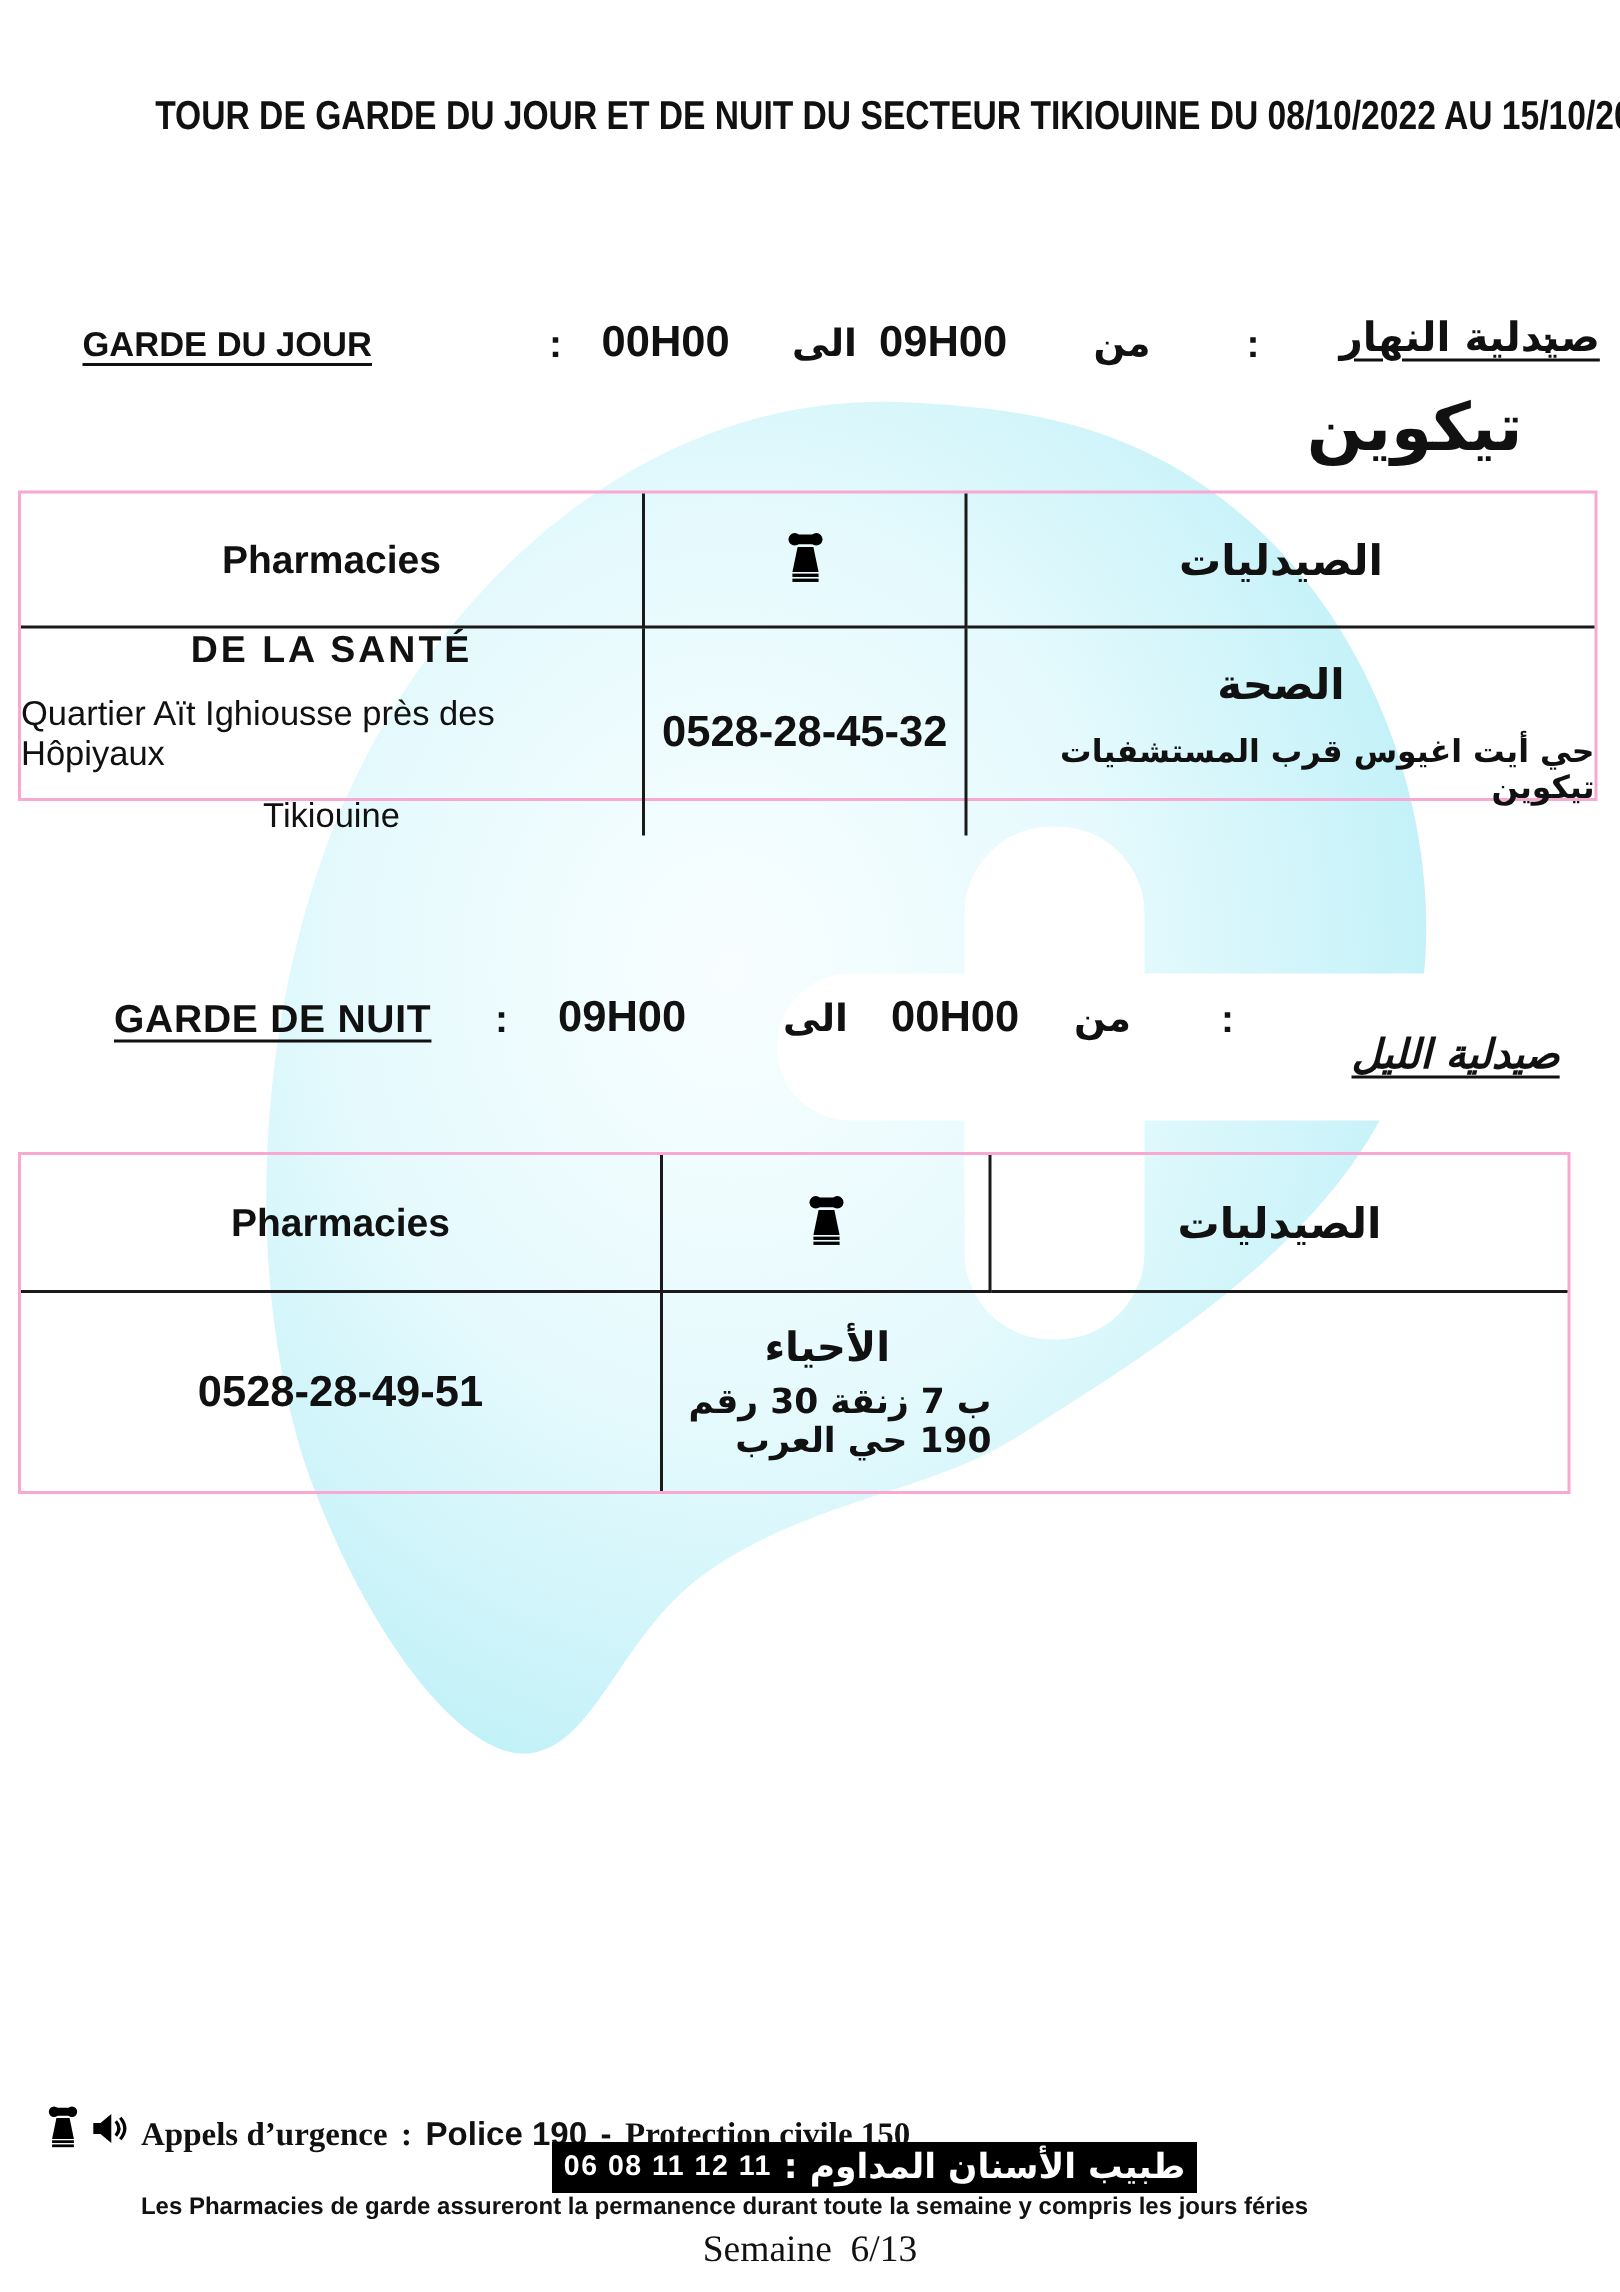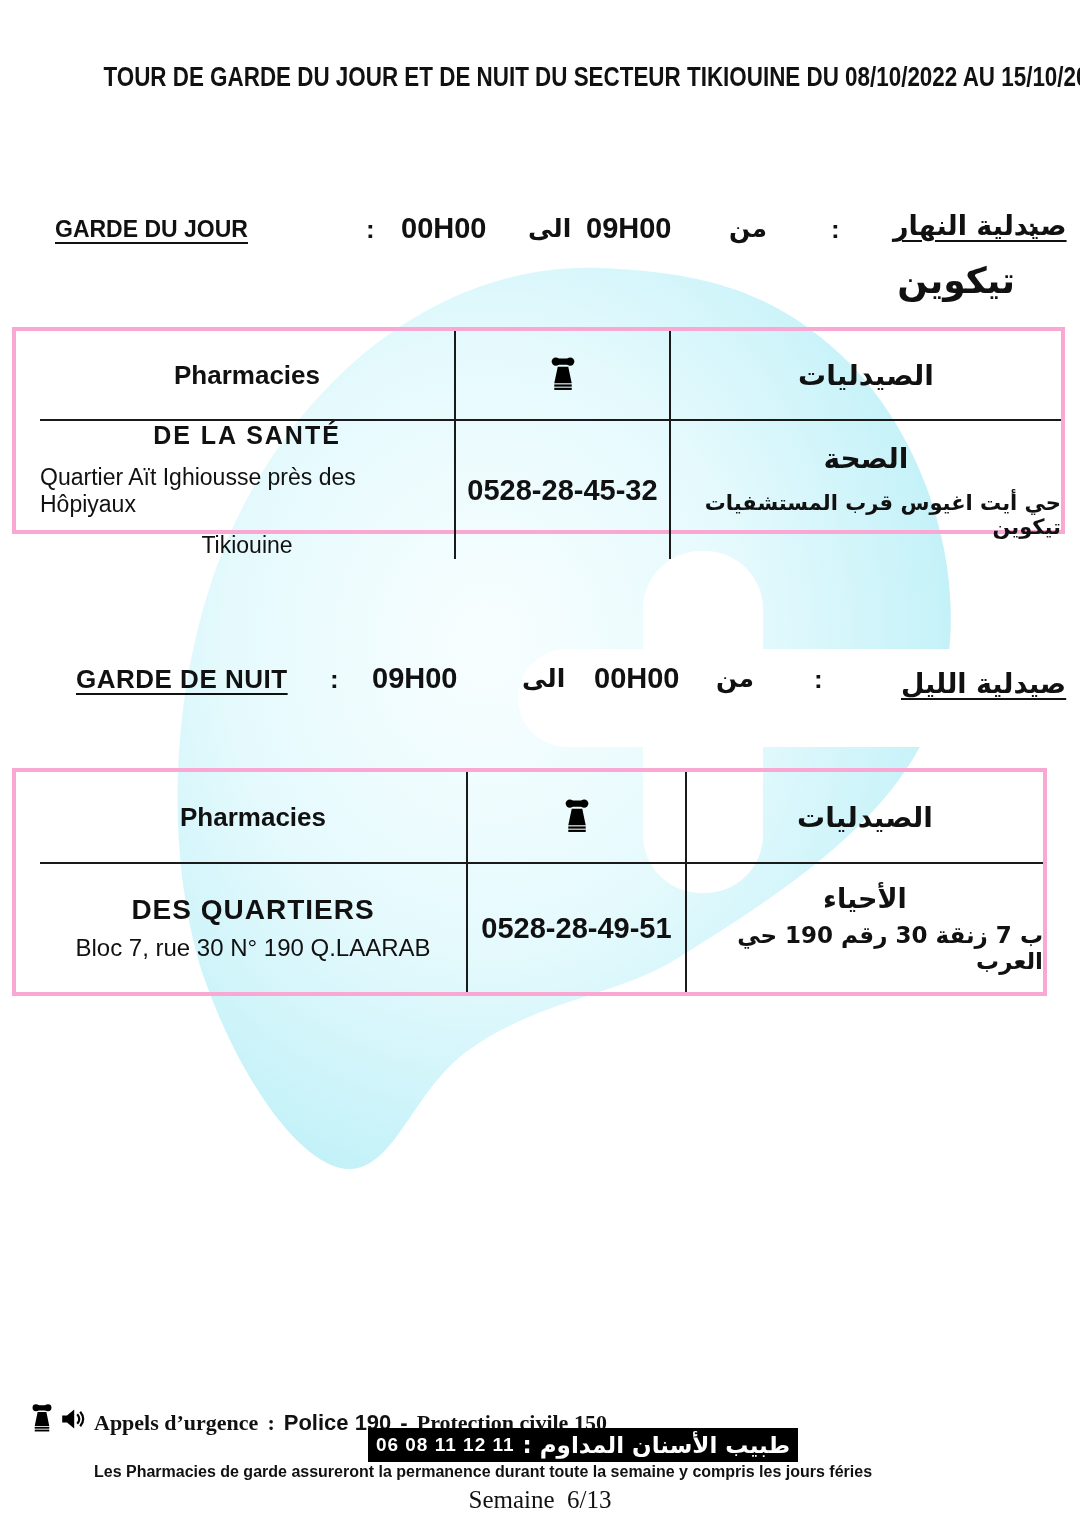--- a/index.html
+++ b/index.html
@@ -27,24 +27,24 @@
   .day-label   { left:55px;  top:216px; font-size:23px; }
   .day-colon   { left:366px; top:214px; font-size:26px; }
   .day-tend    { left:401px; top:212px; font-size:29px; }
   .day-to      { left:528px; top:214px; font-size:25px; }
   .day-tstart  { left:586px; top:212px; font-size:29px; }
   .day-from    { left:729px; top:214px; font-size:25px; }
   .day-colon2  { left:831px; top:214px; font-size:26px; }
   .day-arlabel { left:893px; top:210px; font-size:27px; }
   .day-colon3  { left:1028px; top:214px; font-size:24px; }
 
-  .city { left:893px; top:260px; font-size:36px; width:122px; text-align:right; }
-
-  
-  .gtable { position:absolute; border:4px solid #f9a8d4; display:grid; box-sizing:border-box; background:transparent;padding-left:24px; }
+  .city { left:893px; top:260px; font-size:44px; width:122px; text-align:left; }
+
+  
+  .gtable { position:absolute; border:2px solid #f9a8d4; display:grid; box-sizing:border-box; background:transparent; }
   #table-day   { left:12px; top:327px; width:1053px; height:207px;
                  grid-template-columns:416px 215px 1fr; grid-template-rows:90px 1fr; }
   #table-night { left:12px; top:768px; width:1035px; height:228px;
                  grid-template-columns:428px 219px 1fr; grid-template-rows:92px 1fr; }
   .cell { display:flex; flex-direction:column; align-items:center; justify-content:center;
           box-sizing:border-box; }
   .br { border-right:2px solid #1a1a1a; }
   .bb { border-bottom:2px solid #1a1a1a; }
   .hdr-fr { font-weight:bold; font-size:26px; }
   .hdr-ar { font-size:28px; }
@@ -60,21 +60,21 @@
   .ar-addr2 { font-weight:bold; font-size:23px; margin-top:8px; }
 
   
   .ngt-label   { left:38px;  top:664px; font-size:26px; letter-spacing:0.5px;margin-left:38px; }
   .ngt-colon   { left:330px; top:664px; font-size:26px; }
   .ngt-tend    { left:372px; top:662px; font-size:29px; }
   .ngt-to      { left:522px; top:664px; font-size:25px; }
   .ngt-tstart  { left:594px; top:662px; font-size:29px; }
   .ngt-from    { left:716px; top:664px; font-size:25px; }
   .ngt-colon2  { left:814px; top:664px; font-size:26px; }
-  .ngt-arlabel { left:901px; top:668px; font-size:27px; }
+  .ngt-arlabel { left:901px; top:688px; font-size:27px;font-style:italic; }
 
   
   .emergency { left:28px; top:1400px; display:flex; align-items:baseline; gap:9px; }
   .emergency .icons { display:flex; align-items:center; gap:5px; position:relative; top:4px; }
   .em-serif { font-family:"Liberation Serif", serif; font-weight:bold; font-size:22px; }
   .em-sans  { font-weight:bold; font-size:22px; }
 
   .dentist-bar { left:368px; top:1428px; width:430px; height:34px; display:flex;
                  align-items:center; justify-content:center; gap:8px; }
   .dentist-bar .lab { font-weight:bold; font-size:23px; }
@@ -181,24 +181,20 @@
           <circle cx="17.2" cy="3.3" r="3" fill="#000"></circle>
           <path d="M8.2 7 L15.8 7 L18.3 19 L5.7 19 Z" fill="#000"></path>
           <rect x="5.7" y="19.8" width="12.6" height="1.6" fill="#000"></rect>
           <rect x="5.7" y="22.2" width="12.6" height="1.6" fill="#000"></rect>
         </svg>
       </div>
       <div class="cell bb">
         <span class="hdr-ar ar b" dir="rtl">الصيدليات</span>
       </div>
       <div class="cell br">
-        <span class="ph-name2">DES QUARTIERS</span>
-        <span class="ph-addr2">Bloc 7, rue 30 N° 190 Q.LAARAB</span>
-      </div>
-      <div class="cell br">
         <span class="ph-num">0528-28-49-51</span>
       </div>
       <div class="cell">
         <span class="ar-name2 ar" dir="rtl">الأحياء</span>
         <span class="ar-addr2 ar" dir="rtl">ب 7 زنقة 30 رقم 190 حي العرب</span>
       </div>
     </div>
 
     <div class="abs emergency">
       <span class="icons">

